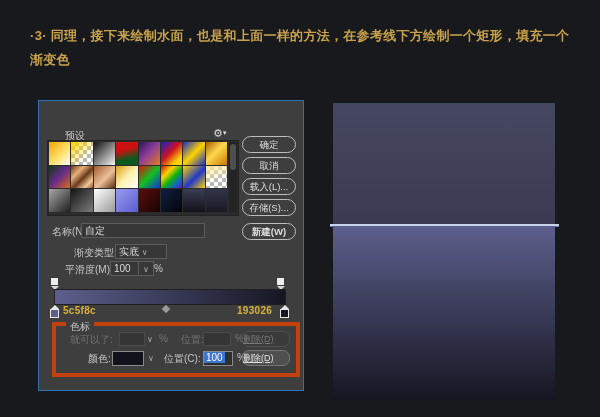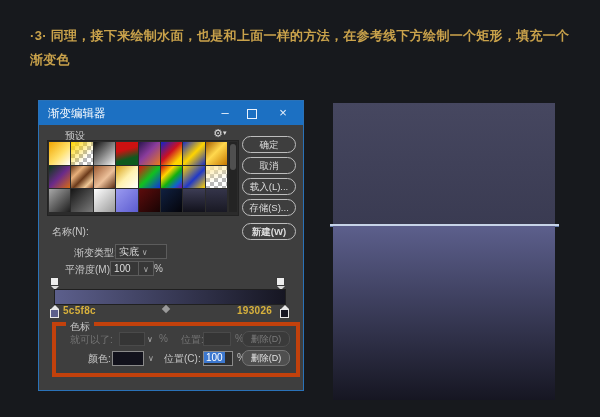--- a/index.html
+++ b/index.html
@@ -50,47 +50,41 @@
   .color-stop{position:absolute;width:9px;}
   .color-stop .tri{width:0;height:0;border-left:4px solid transparent;border-right:4px solid transparent;border-bottom:4px solid #e8e8e8;margin-left:.5px;}
   .color-stop .sq{width:7px;height:7px;border:1px solid #e8e8e8;}
   .grad-bar{position:absolute;left:15px;top:188px;width:230px;height:14px;border:1px solid #202020;}
   .midpoint{position:absolute;left:124px;top:205px;width:6px;height:6px;background:#9a9a9a;transform:rotate(45deg);}
   .hexlabel{position:absolute;top:204px;font-size:10px;font-weight:700;letter-spacing:.3px;}
 
   .groupbox{position:absolute;left:13px;top:221px;width:240px;height:47px;border:4px solid #c2410c;}
   .legend{position:absolute;left:10px;top:-6px;background:#3e3e3e;padding:0 4px;font-size:10px;color:#c8c8c8;}
   .gb-field{position:absolute;height:12px;background:#353535;border:1px solid #4a4a4a;}
-  .btn-del{position:absolute;left:186px;width:46px;height:14px;border-radius:7px;text-align:center;
-           line-height:14px;font-size:9px;}
+  .btn-del{position:absolute;left:186px;width:46px;height:14px;border-radius:7px;text-align:left;
+           line-height:14px;font-size:9px;text-decoration:underline;}
   .btn-del.off{background:#3a3a3a;border:1px solid #4f4f4f;color:#7a7a7a;}
   .btn-del.on{background:#4f4f4f;border:1px solid #767676;color:#e2e2e2;}
   .sel{color:#ffffff;padding:0 2px;}
 </style>
 </head>
 <body>
 
 <div class="stage">
 
   <div class="tut" style="color: rgb(201, 162, 75);">
     <div>·3· 同理，接下来绘制水面，也是和上面一样的方法，在参考线下方绘制一个矩形，填充一个渐变色</div>
   </div>
 
   <div class="sky-rect" style="background: linear-gradient(rgb(70, 71, 96), rgb(58, 59, 82));"></div>
   <div class="ref-line" style="background: rgb(199, 212, 232);"></div>
   <div class="water-rect" style="background: linear-gradient(rgb(92, 95, 140), rgb(22, 22, 34));"></div>
 
   <div class="dialog">
 
-    <div class="titlebar" style="background: rgb(28, 112, 194);">
-      <span class="title">渐变编辑器</span>
-      <span class="winbtn win-min">–</span>
-      <span class="win-max-box"></span>
-      <span class="winbtn win-close">×</span>
-    </div>
 
     <span class="lbl" style="left:26px;top:28px;">预设</span>
     <span class="gear"><span>⚙</span><small>▾</small></span>
 
     <div class="preset-box">
       <div class="swatch-grid">
           <div class="swatch" style="background: linear-gradient(135deg, rgb(240, 164, 0), rgb(255, 224, 106) 55%, rgb(255, 255, 255));"></div>
           <div class="swatch" style="background: linear-gradient(135deg, rgb(255, 212, 0), rgba(255, 212, 0, 0) 70%), conic-gradient(rgb(184, 184, 184) 25%, rgb(255, 255, 255) 0deg, rgb(255, 255, 255) 50%, rgb(184, 184, 184) 0deg, rgb(184, 184, 184) 75%, rgb(255, 255, 255) 0deg) 0px 0px / 8px 8px;"></div>
           <div class="swatch" style="background: linear-gradient(135deg, rgb(17, 17, 17), rgb(245, 245, 245));"></div>
           <div class="swatch" style="background: linear-gradient(165deg, rgb(204, 17, 17) 35%, rgb(14, 90, 30) 70%);"></div>
@@ -120,20 +114,21 @@
       </div>
     </div>
 
     <div class="pill" style="top:35px;">确定</div>
     <div class="pill" style="top:56px;">取消</div>
     <div class="pill" style="top:77px;">载入(L)...</div>
     <div class="pill" style="top:98px;">存储(S)...</div>
     <div class="pill" style="top:122px;font-weight:bold;">新建(W)</div>
 
     <span class="lbl" style="left:13px;top:124px;">名称(N):</span>
+    <div class="field" style="left:42px;top:122px;width:116px;height:13px;">自定</div>
 
     <span class="lbl" style="left:35px;top:145px;">渐变类型:</span>
     <div class="field" style="left:76px;top:143px;width:44px;height:13px;"><span>实底</span>
          <span class="chev">∨</span></div>
 
     <span class="lbl" style="left:26px;top:162px;">平滑度(M):</span>
     <div class="field" style="left:71px;top:160px;width:22px;height:13px;">100</div>
     <div class="field" style="left:99px;top:160px;width:8px;height:13px;text-align:center;"><span class="chev">∨</span></div>
     <span class="lbl" style="left:115px;top:162px;">%</span>
 

